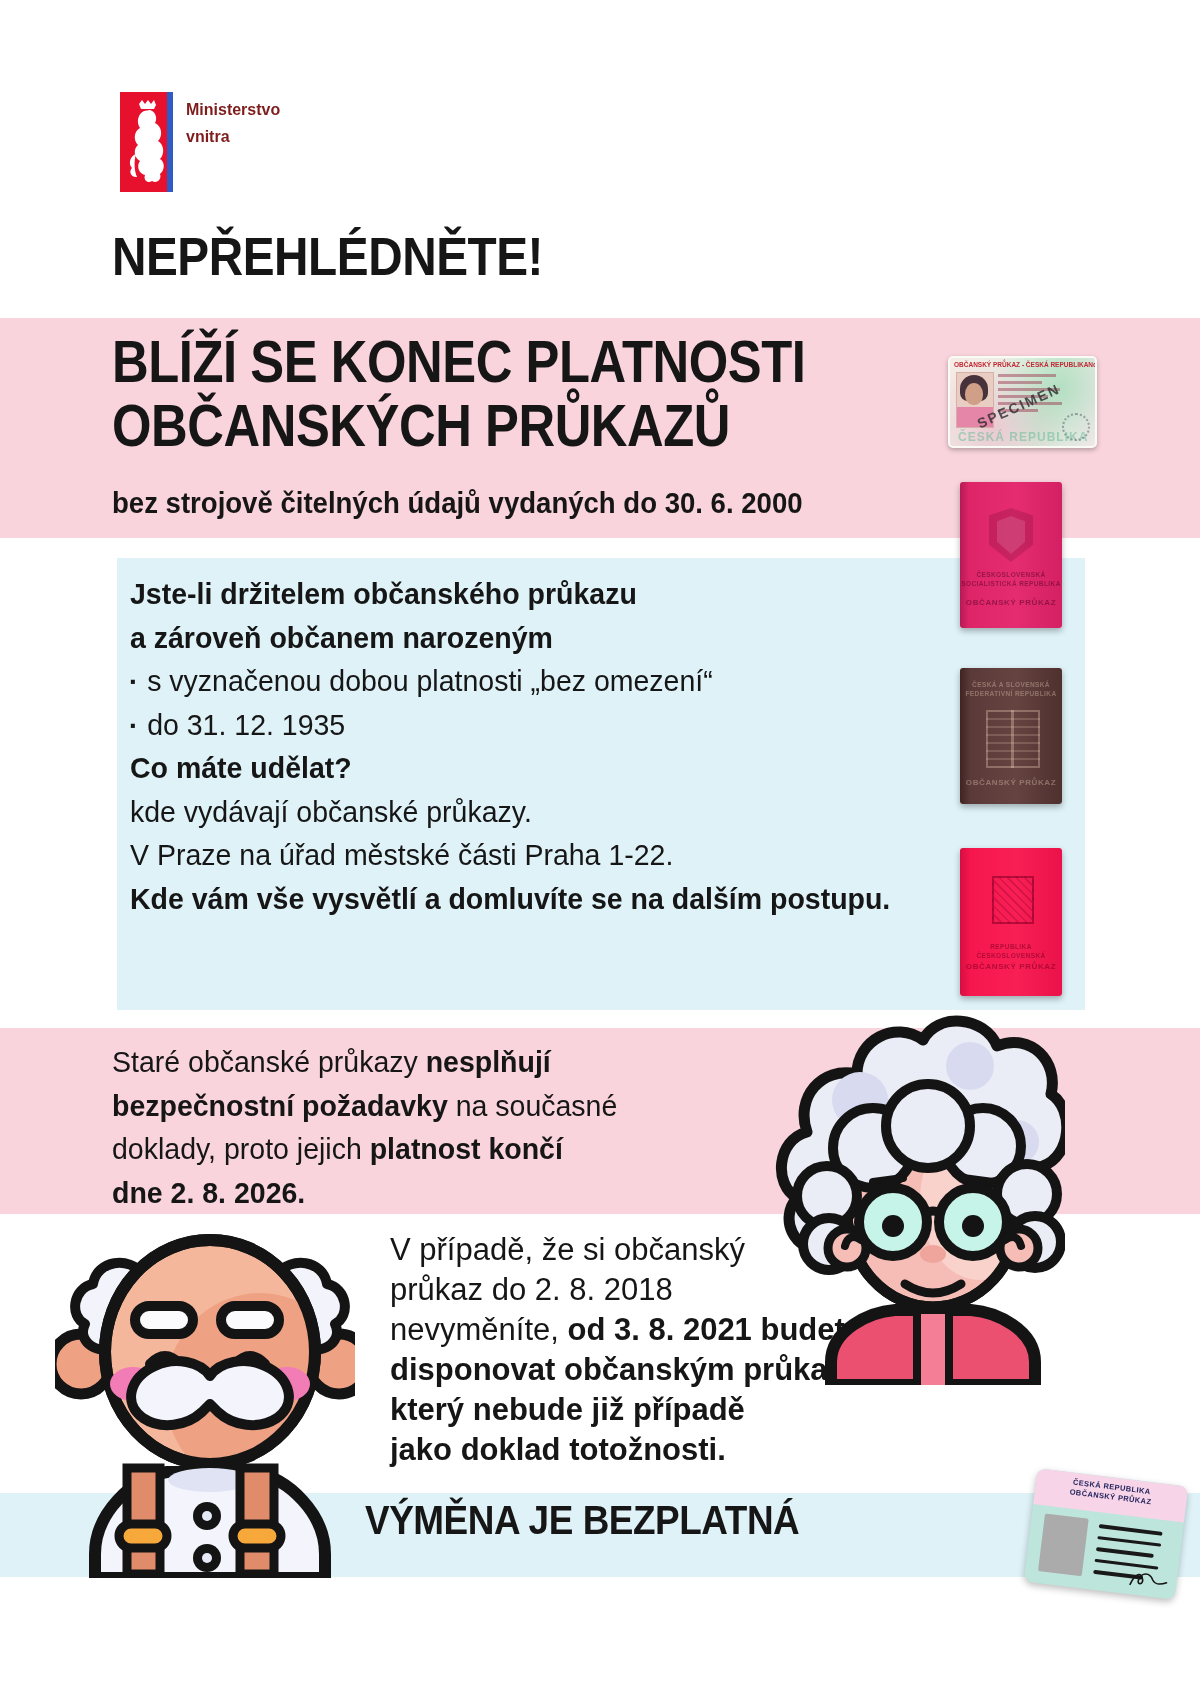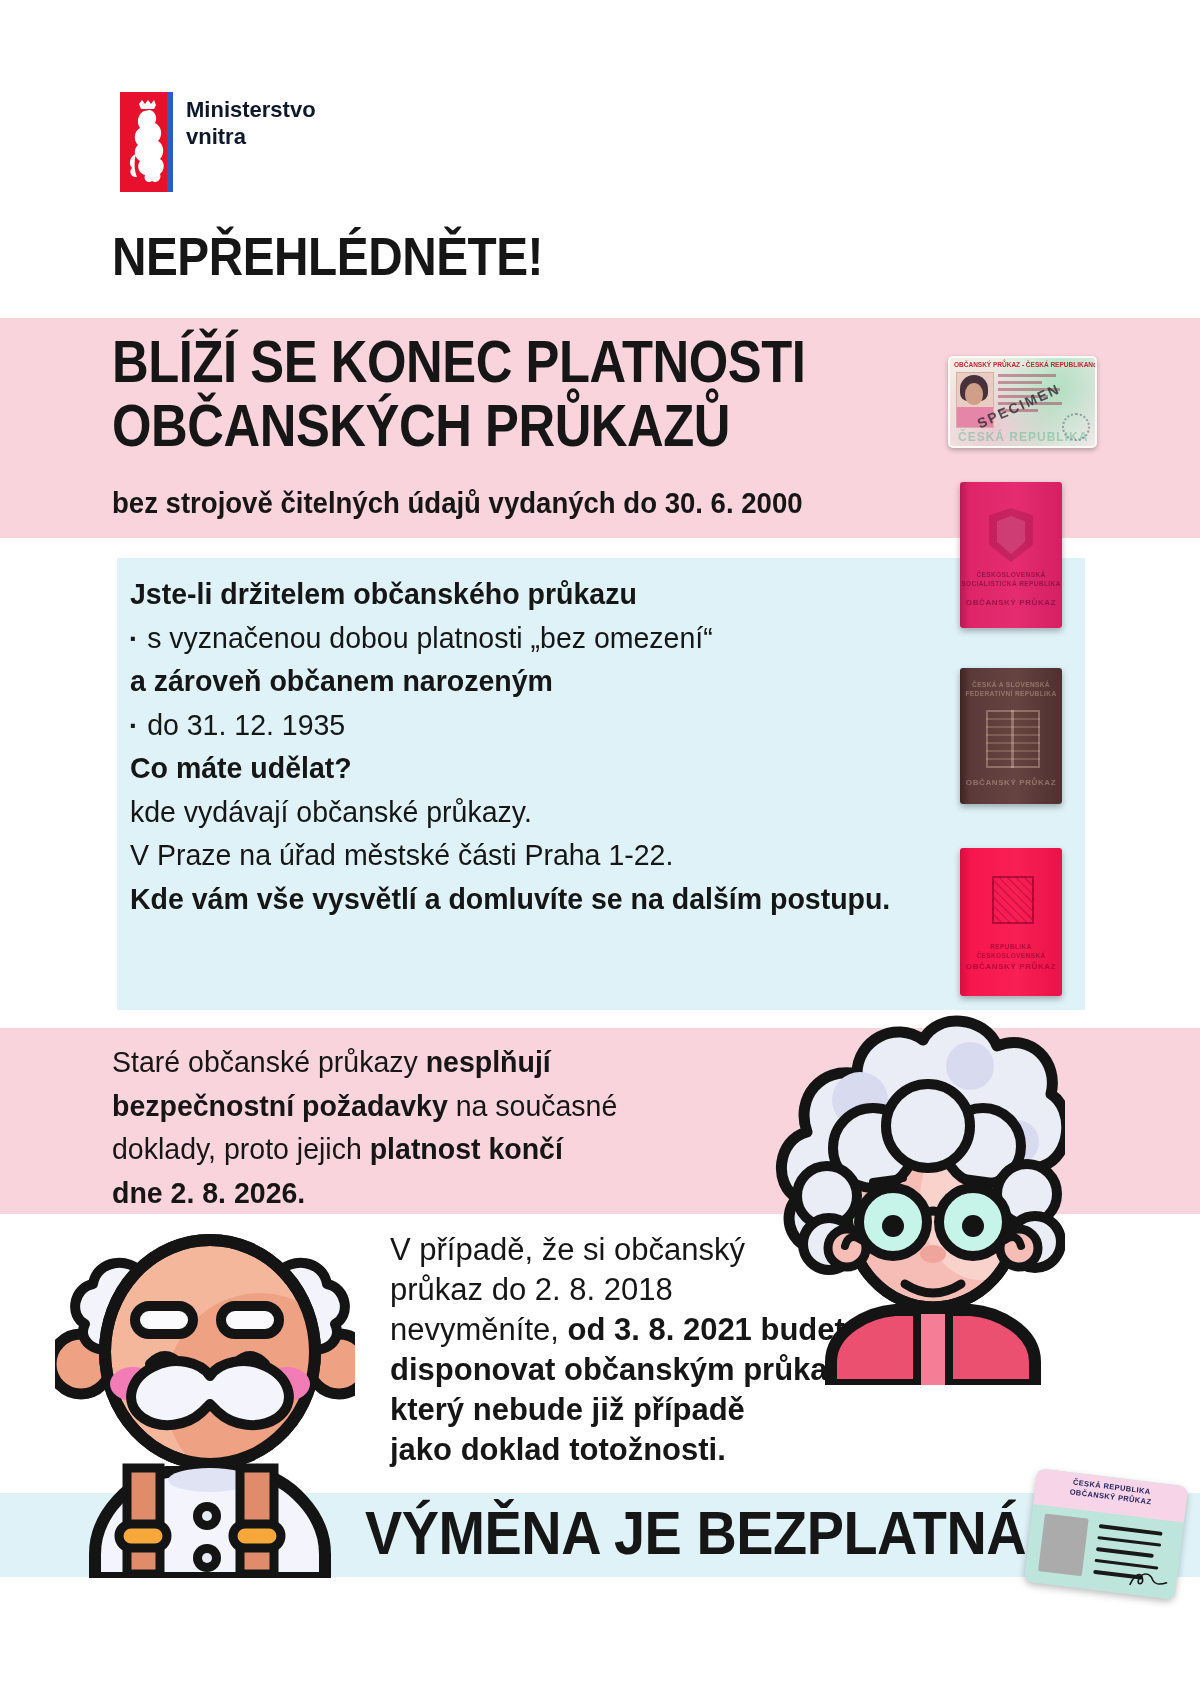--- a/index.html
+++ b/index.html
@@ -12,21 +12,21 @@
   .abs{position:absolute;}
   .cond{display:inline-block;transform-origin:0 50%;white-space:nowrap;}
   .sx86{transform:scaleX(.86);}
   .sx90{transform:scaleX(.90);}
   .sx95{transform:scaleX(.95);}
 
   
   .logo-box{left:120px;top:92px;width:53px;height:100px;background:#E8112D;}
   .logo-stripe{left:167px;top:92px;width:6px;height:100px;background:#2F5BC4;}
   .logo-lion{left:124px;top:98px;}
-  .ministry-name{left:186px;top:96px;font-size:22px;font-weight:bold;line-height:27px;color:#0f172a;}
+  .ministry-name{left:186px;top:96px;font-size:16px;font-weight:bold;line-height:27px;color:#7f1d1d;}
 
   
   .headline{left:112px;top:226px;font-size:53px;font-weight:bold;letter-spacing:-.5px;}
 
   
   .band-pink1{left:0;top:318px;width:1200px;height:220px;background:#F9D4DD;}
   .banner-title{left:112px;top:330px;font-size:59px;font-weight:bold;line-height:64px;letter-spacing:-.5px;}
   .banner-sub{left:112px;top:487px;font-size:29px;font-weight:bold;}
 
   
@@ -83,21 +83,21 @@
   .band-pink2{left:0;top:1028px;width:1200px;height:186px;background:#F9D4DD;}
   .pink-note{left:112px;top:1040px;z-index:4;}
   .pn-line{height:43.5px;line-height:43.5px;font-size:30px;white-space:nowrap;}
 
   
   .para{left:365px;top:1230px;z-index:4;margin-left:25px;}
   .pg-line{height:40px;line-height:40px;font-size:31px;white-space:nowrap;}
 
   
   .band-blue{left:0;top:1493px;width:1200px;height:84px;background:#DEF2F8;}
-  .free-banner{left:365px;top:1497px;font-size:62px;font-weight:bold;letter-spacing:-.5px;z-index:4;}
+  .free-banner{left:365px;top:1497px;font-size:41px;font-weight:bold;letter-spacing:-.5px;z-index:4;}
 
   
   .grandpa{left:55px;top:1228px;z-index:5;}
   .grandma{left:765px;top:1000px;z-index:5;}
 
   
   .new-card{left:1030px;top:1477px;width:152px;height:114px;transform:rotate(7deg);border-radius:9px;
     overflow:hidden;box-shadow:0 3px 7px rgba(0,0,0,.25);z-index:6;background:#BEE5DB;}
   .nc-head{left:0;top:0;width:100%;height:36px;background:#F8D4E8;text-align:center;padding-top:5px;box-sizing:border-box;}
   .nc-head div{font-size:7.5px;font-weight:bold;color:#23265e;letter-spacing:.4px;line-height:10px;}
@@ -156,22 +156,22 @@
       <div style="width:40px"></div>
     </div>
     <div class="abs spec-stamp">SPECIMEN</div>
     <div class="abs spec-ghost">ČESKÁ REPUBLIKA</div>
     <div class="abs spec-stampcircle"></div>
   </div>
 
   <div class="abs info-box"></div>
   <div class="abs info-text">
     <div class="ib-line bold"><span class="cond sx95">Jste-li držitelem občanského průkazu</span></div>
+    <div class="ib-line bold"><span class="cond sx95">a zároveň občanem narozeným</span></div>
     <div class="ib-line"><span class="cond sx95"><span class="blt">▪</span><span>s vyznačenou dobou platnosti „bez omezení“</span></span></div>
-    <div class="ib-line bold"><span class="cond sx95">a zároveň občanem narozeným</span></div>
     <div class="ib-line"><span class="cond sx95"><span class="blt">▪</span><span>do 31. 12. 1935</span></span></div>
     <div class="ib-line bold"><span class="cond sx95">Co máte udělat?</span></div>
     <div class="ib-line"><span class="cond sx95">kde vydávají občanské průkazy.</span></div>
     <div class="ib-line"><span class="cond sx95">V Praze na úřad městské části Praha 1-22.</span></div>
     <div class="ib-line bold"><span class="cond sx95">Kde vám vše vysvětlí a domluvíte se na dalším postupu.</span></div>
   </div>
 
   <div class="abs booklet bk-magenta">
     <div class="abs emb-shield"></div>
     <div class="abs emb-shield-in"></div>

